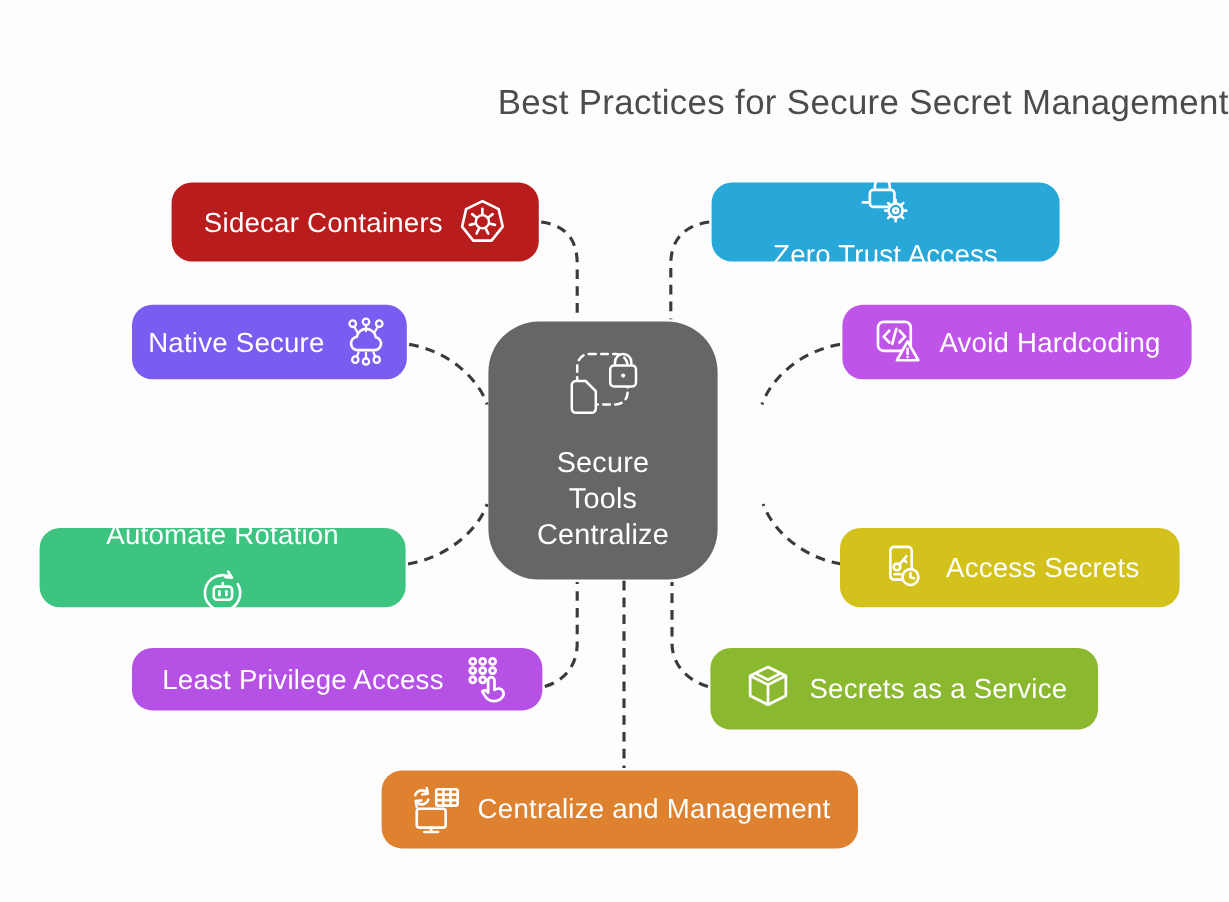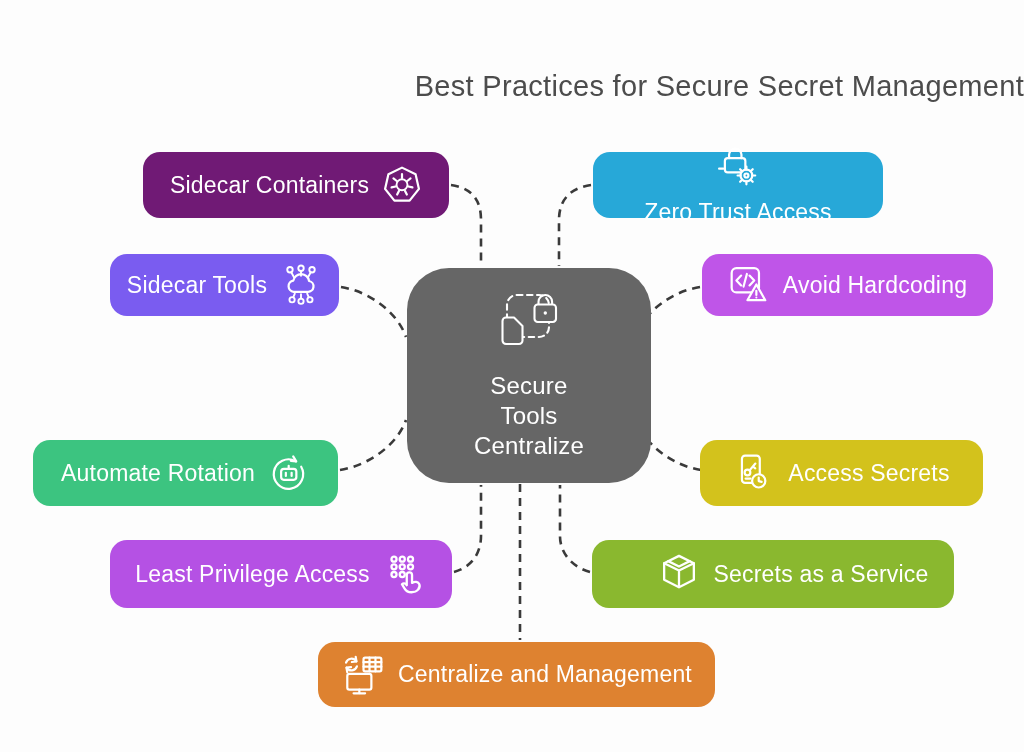--- a/index.html
+++ b/index.html
@@ -25,25 +25,25 @@
   svg.ic .fillbg{fill:var(--bg);}
   svg.ic .fw{fill:#fff;stroke:none;}
   svg.ic .thin{stroke-width:1.8;}
   
   .n-sidecar   {left:143px;top:152px;width:306px;height:66px;}
   .n-zerotrust {left:593px;top:152px;width:290px;height:66px;}
   .n-native    {left:110px;top:254px;width:229px;height:62px;}
   .n-avoid     {left:702px;top:254px;width:291px;height:62px;}
   .n-automate  {left:33px; top:440px;width:305px;height:66px;}
   .n-dynamic   {left:700px;top:440px;width:283px;height:66px;}
-  .n-least     {left:110px;top:540px;width:342px;height:68px;}
-  .n-saas      {left:592px;top:540px;width:323px;height:68px;padding-left:39px;}
+  .n-least     {left:110px;top:540px;width:342px;height:52px;}
+  .n-saas      {left:592px;top:540px;width:323px;height:68px;}
   .n-central   {left:318px;top:642px;width:397px;height:65px;}
   .n-core{
-    left:407px;top:268px;width:244px;height:215px;border-radius:42px;
+    left:407px;top:268px;width:191px;height:215px;border-radius:42px;
     flex-direction:column;gap:20px;
   }
   .core-label{line-height:30px;font-size:24px;text-align:center;}
 </style>
 </head>
 <body style="background: rgb(253, 253, 253);">
 
 <div class="title" style="color: rgb(76, 76, 76);">Best Practices for Secure Secret Management</div>
 
 <svg id="wires" width="1024" height="752">
@@ -68,21 +68,21 @@
     <circle class="fw" cx="51.3" cy="22" r="1.7"></circle>
     <path class="fillbg" d="M12,26.5 h8 l8.5,8.5 v14.5 a3.5,3.5 0 0 1 -3.5,3.5 h-13 a3.5,3.5 0 0 1 -3.5,-3.5 v-19.5 a3.5,3.5 0 0 1 3.5,-3.5 z" stroke-width="2.4"></path>
   </svg>
   <div class="core-label">
     <div>Secure</div>
     <div>Tools</div>
     <div>Centralize</div>
   </div>
 </div>
 
-<div class="node n-sidecar" style="background: #701a75; --bg: #d3c21c;">
+<div class="node n-sidecar" style="background: #b91c1c; --bg: #d3c21c;">
   <span class="lbl">Sidecar Containers</span>
   <svg class="ic" width="40" height="40" viewBox="0 0 38 38">
     <polygon points="19,2.5 31.9,8.8 35.1,22.7 26.2,33.8 11.8,33.8 2.9,22.7 6.1,8.8" stroke-width="2.2"></polygon>
     <circle class="thin" cx="19" cy="18.8" r="5.2"></circle>
     <g class="thin">
       <line x1="19" y1="12.4" x2="19" y2="8.6"></line>
       <line x1="24" y1="15.2" x2="27.1" y2="12.8"></line>
       <line x1="25.1" y1="20.4" x2="28.9" y2="21.3"></line>
       <line x1="21.9" y1="24.6" x2="23.6" y2="28.1"></line>
       <line x1="16.1" y1="24.6" x2="14.4" y2="28.1"></line>
@@ -107,21 +107,21 @@
       <line x1="24" y1="26" x2="22" y2="24"></line>
       <line x1="28" y1="24.4" x2="28" y2="21.6"></line>
       <line x1="32" y1="26" x2="34" y2="24"></line>
     </g>
     <circle cx="28" cy="30" r="1.9" stroke-width="1.8"></circle>
   </svg>
   <span class="lbl">Zero Trust Access</span>
 </div>
 
 <div class="node n-native" style="background: rgb(122, 92, 240); --bg: #7a5cf0;">
-  <span class="lbl">Sidecar Tools</span>
+  <span class="lbl">Native Secure</span>
   <svg class="ic" width="42" height="42" viewBox="0 0 40 40">
     <circle class="thin" cx="9.5" cy="5.5" r="2.6"></circle>
     <circle class="thin" cx="20" cy="4" r="2.6"></circle>
     <circle class="thin" cx="30.5" cy="5.5" r="2.6"></circle>
     <line class="thin" x1="10.7" y1="7.9" x2="13.2" y2="12.3"></line>
     <line class="thin" x1="20" y1="6.7" x2="20" y2="11.3"></line>
     <line class="thin" x1="29.3" y1="7.9" x2="26.8" y2="12.3"></line>
     <path d="M13,26.5 h13.5 a5.2,5.2 0 0 0 1.2,-10.3 a7.6,7.6 0 0 0 -15,-0.4 A5.4,5.4 0 0 0 13,26.5 z"></path>
     <line class="thin" x1="12.7" y1="31.6" x2="14.1" y2="28.2"></line>
     <line class="thin" x1="20" y1="33" x2="20" y2="28.7"></line>
@@ -136,21 +136,21 @@
   <svg class="ic" width="42" height="42" viewBox="0 0 40 40">
     <rect x="3.5" y="4" width="26" height="23" rx="4.5"></rect>
     <path d="M12.5,11 l-4.5,4.7 4.5,4.7 M20.5,11 l4.5,4.7 -4.5,4.7 M18,9.5 l-3.2,12" stroke-width="1.9"></path>
     <path class="fillbg" d="M27,19.5 L35.5,34.5 H18.5 Z" stroke-width="2.2"></path>
     <line x1="27" y1="25.5" x2="27" y2="29.5" stroke-width="1.9"></line>
     <circle class="fw" cx="27" cy="31.9" r="1"></circle>
   </svg>
   <span class="lbl">Avoid Hardcoding</span>
 </div>
 
-<div class="node n-automate" style="background: rgb(60, 196, 128); --bg: #3cc480;">
+<div class="node n-automate" style="background: rgb(60, 196, 128); flex-direction: column; --bg: #3cc480;">
   <span class="lbl">Automate Rotation</span>
   <svg class="ic" width="42" height="42" viewBox="0 0 40 40">
     <path d="M31.6,14 A14,14 0 1 1 26.5,8.9" stroke-width="2.3"></path>
     <polyline points="21.8,8.5 26.9,8.9 24,4.2" stroke-width="2.1"></polyline>
     <rect x="12.5" y="16" width="14.5" height="10.5" rx="2.6"></rect>
     <line x1="19.7" y1="16" x2="19.7" y2="13.2"></line>
     <line x1="17" y1="19.8" x2="17" y2="22.8"></line>
     <line x1="22.5" y1="19.8" x2="22.5" y2="22.8"></line>
   </svg>
 </div>

